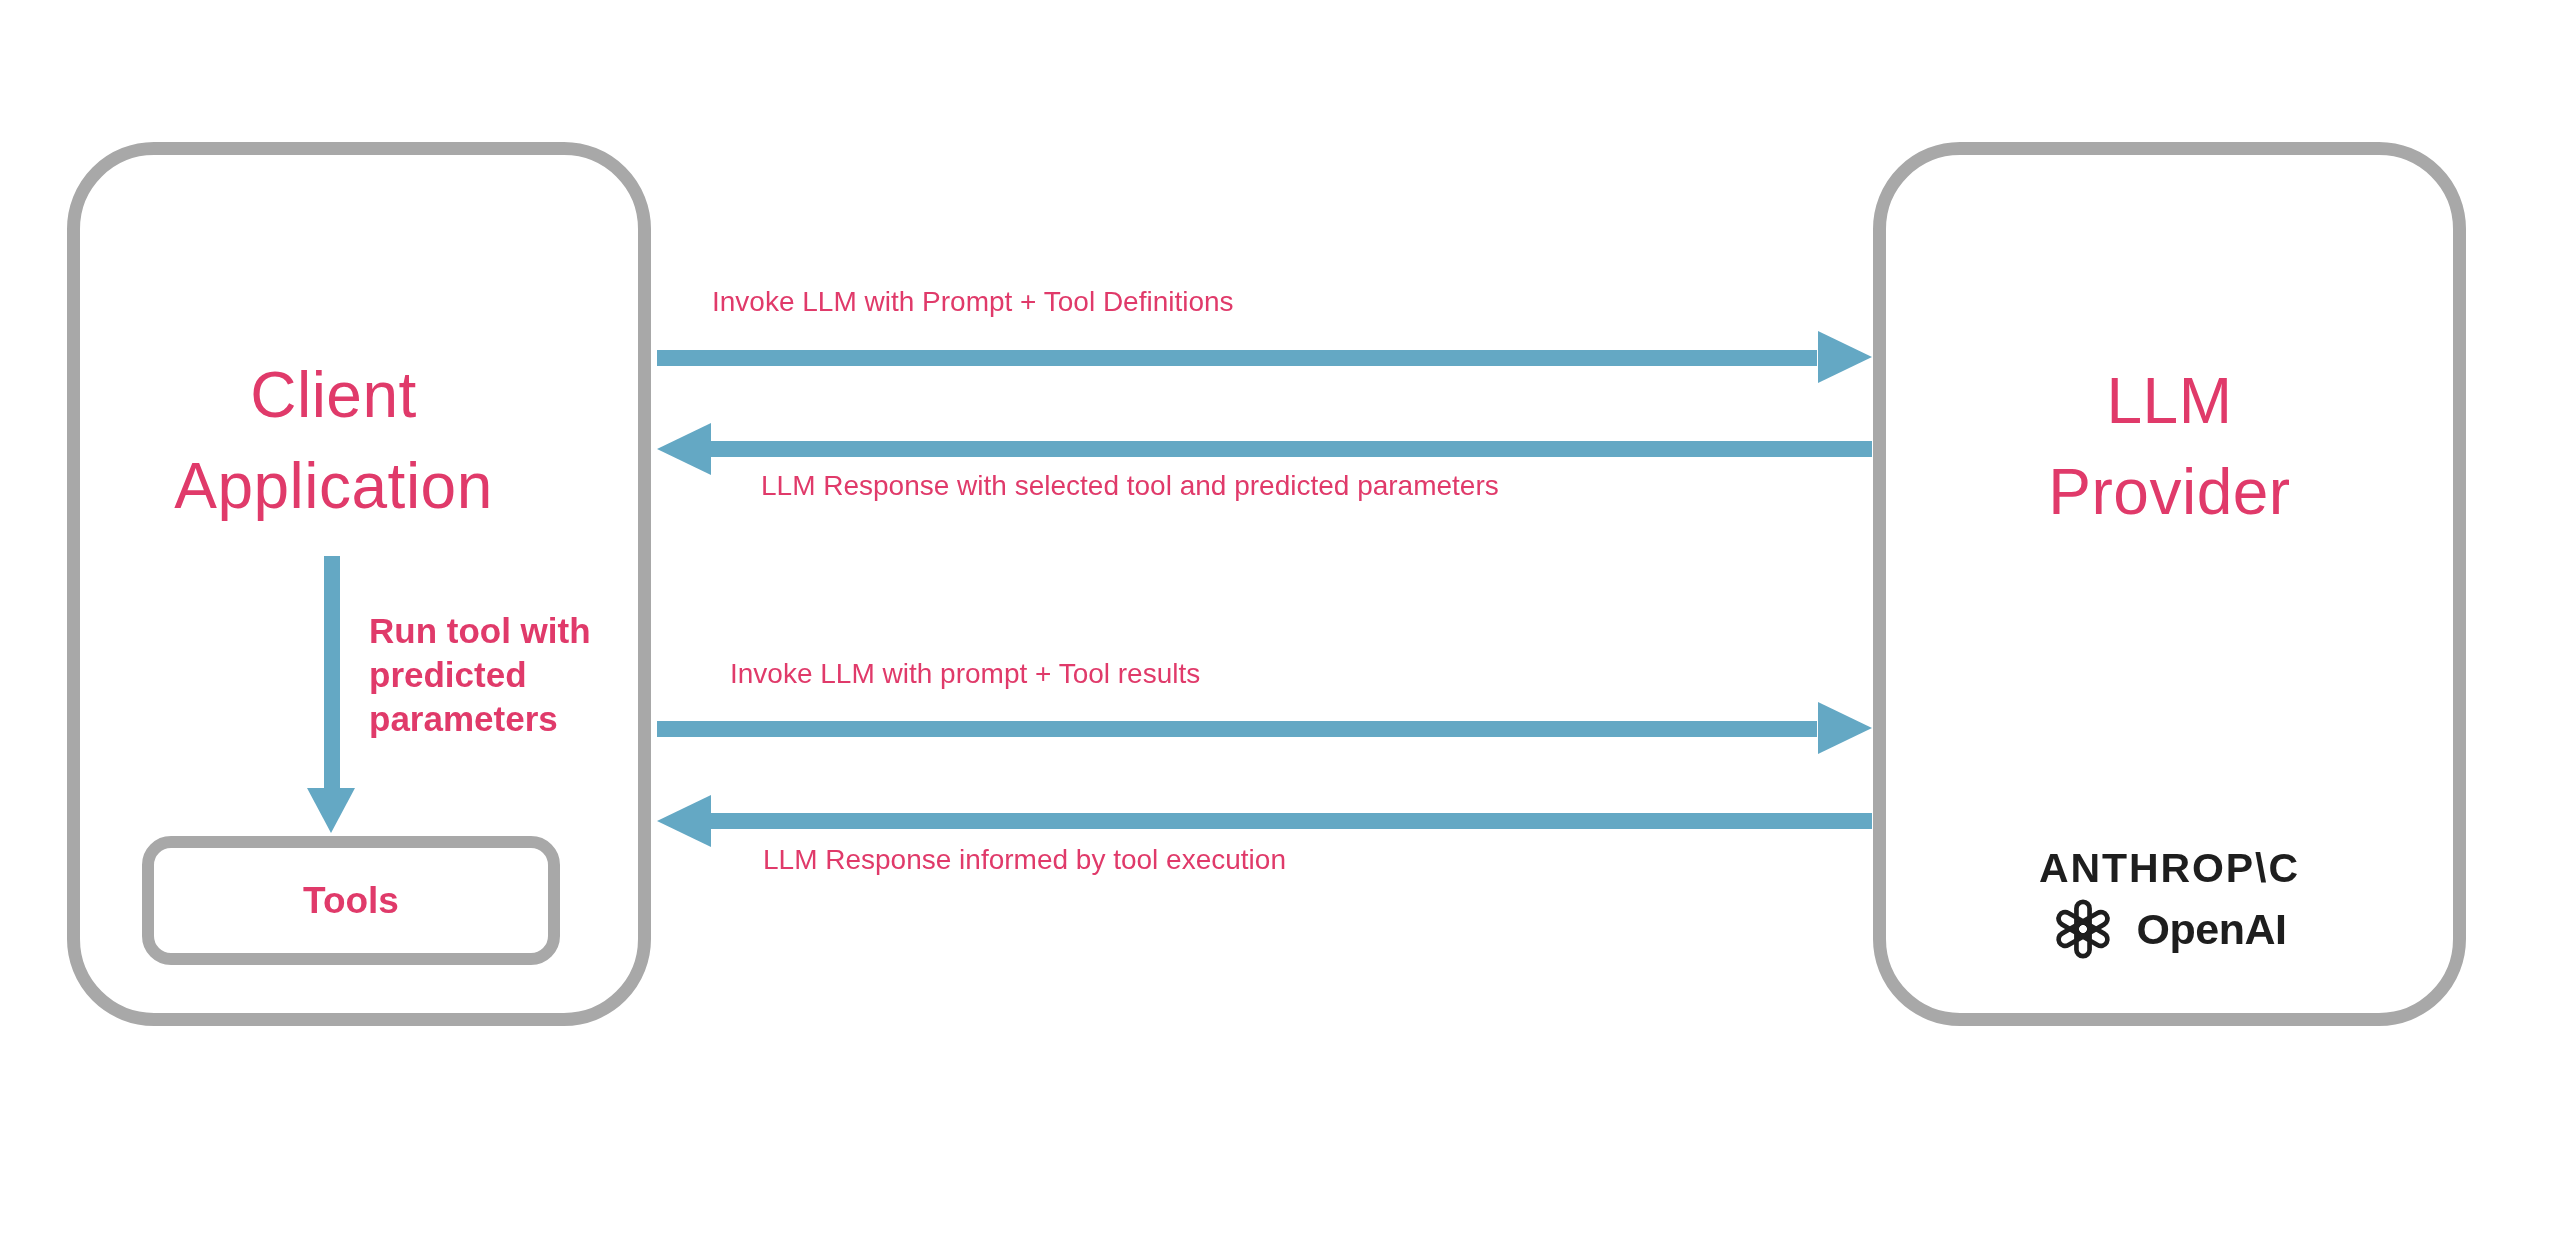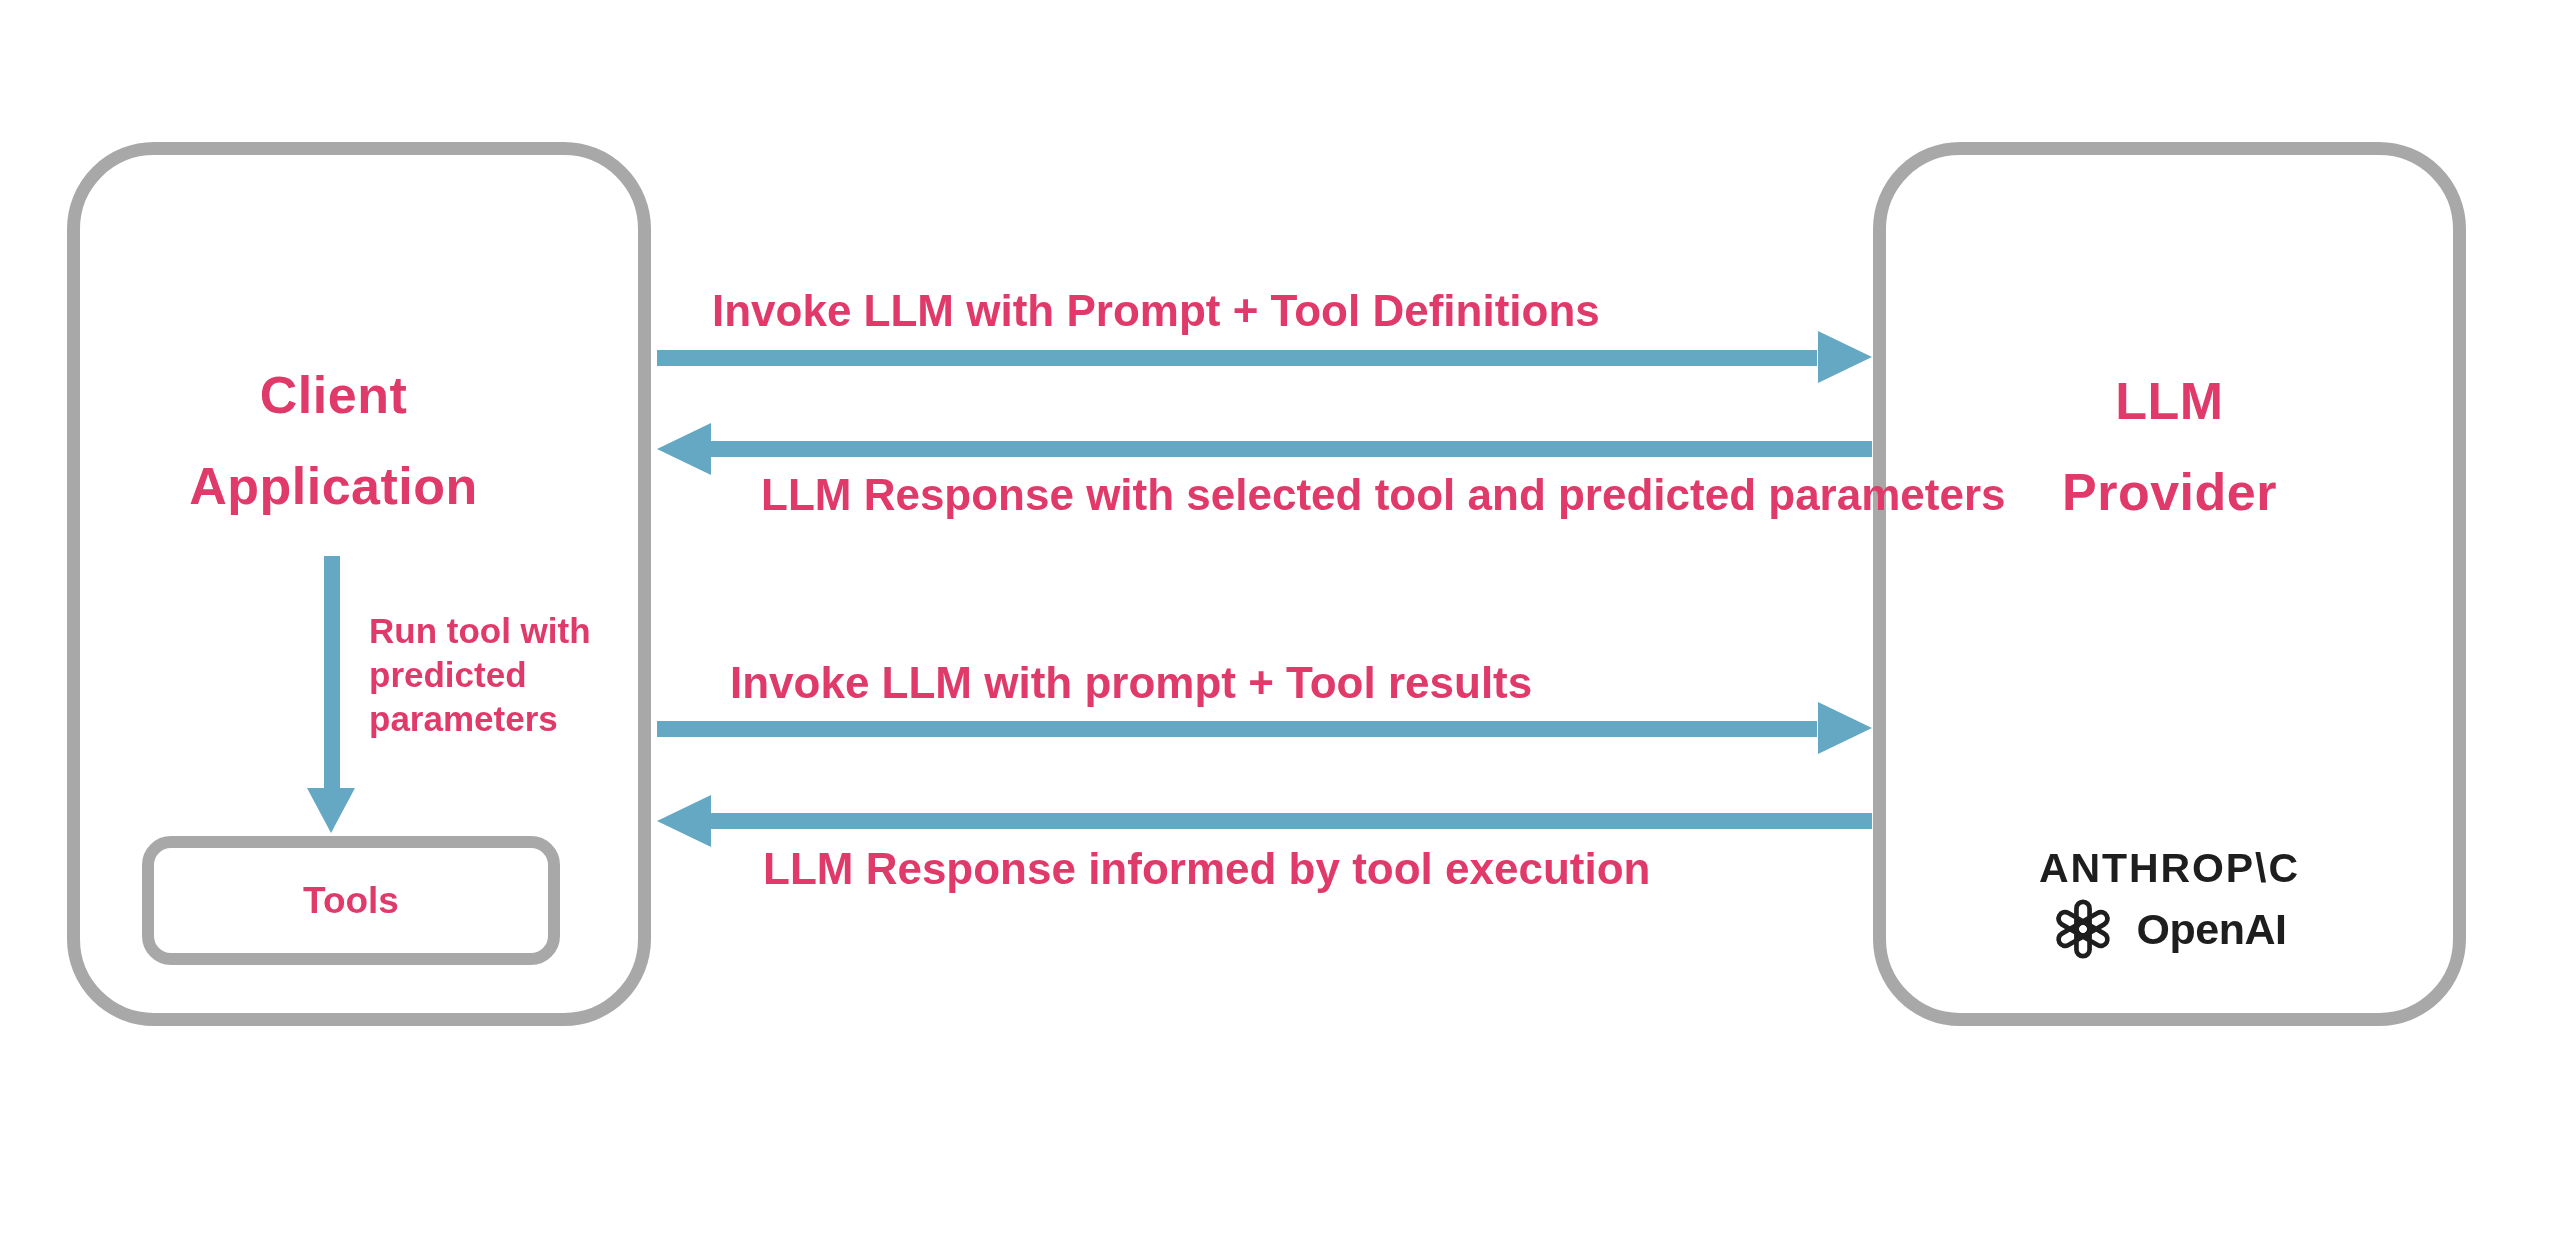--- a/index.html
+++ b/index.html
@@ -24,22 +24,22 @@
     border:13.5px solid var(--gray);
     border-radius:87px;
     background:var(--bg);
   }
   .client-box{left:67px;top:142px;width:584px;height:884px;}
   .provider-box{left:1873px;top:142px;width:593px;height:884px;}
   .entity-title{
     position:absolute;
     text-align:center;
     color:var(--pink);
-    font-size:52px;
-    font-weight:700;
+    font-size:64px;
+    font-weight:400;
     line-height:91px;
     letter-spacing:0.5px;
   }
   .client-title{left:58px;top:350px;width:551px;}
   .provider-title{left:1873px;top:356px;width:593px;}
   
   .tools-box{
     position:absolute;
     left:142px;top:836px;width:418px;height:129px;
     border:12.6px solid var(--gray);
@@ -83,21 +83,21 @@
   }
   .h-arrow-head-left{
     position:absolute;width:0;height:0;
     border-top:26px solid transparent;
     border-bottom:26px solid transparent;
     border-right:54px solid var(--blue);
   }
   .msg-label{
     position:absolute;
     color:var(--pink);
-    font-size:44px;font-weight:700;
+    font-size:28px;font-weight:400;
     white-space:nowrap;
   }
   
   .anthropic-logo{
     position:absolute;
     left:1873px;top:837px;width:593px;
     text-align:center;
     color:var(--ink);
     font-size:41px;font-weight:700;
     letter-spacing:1.9px;

